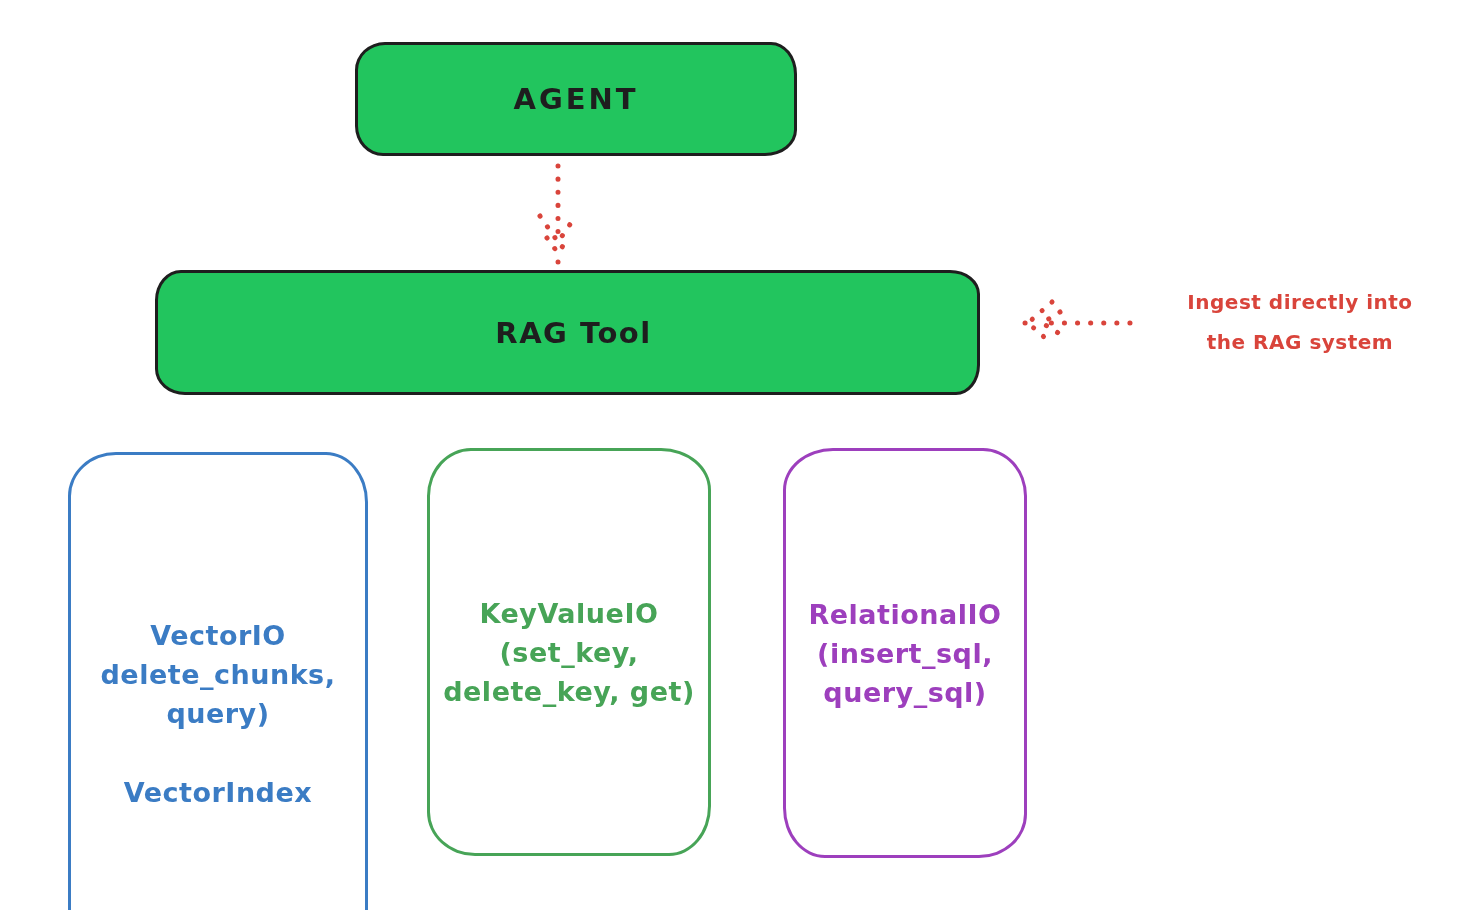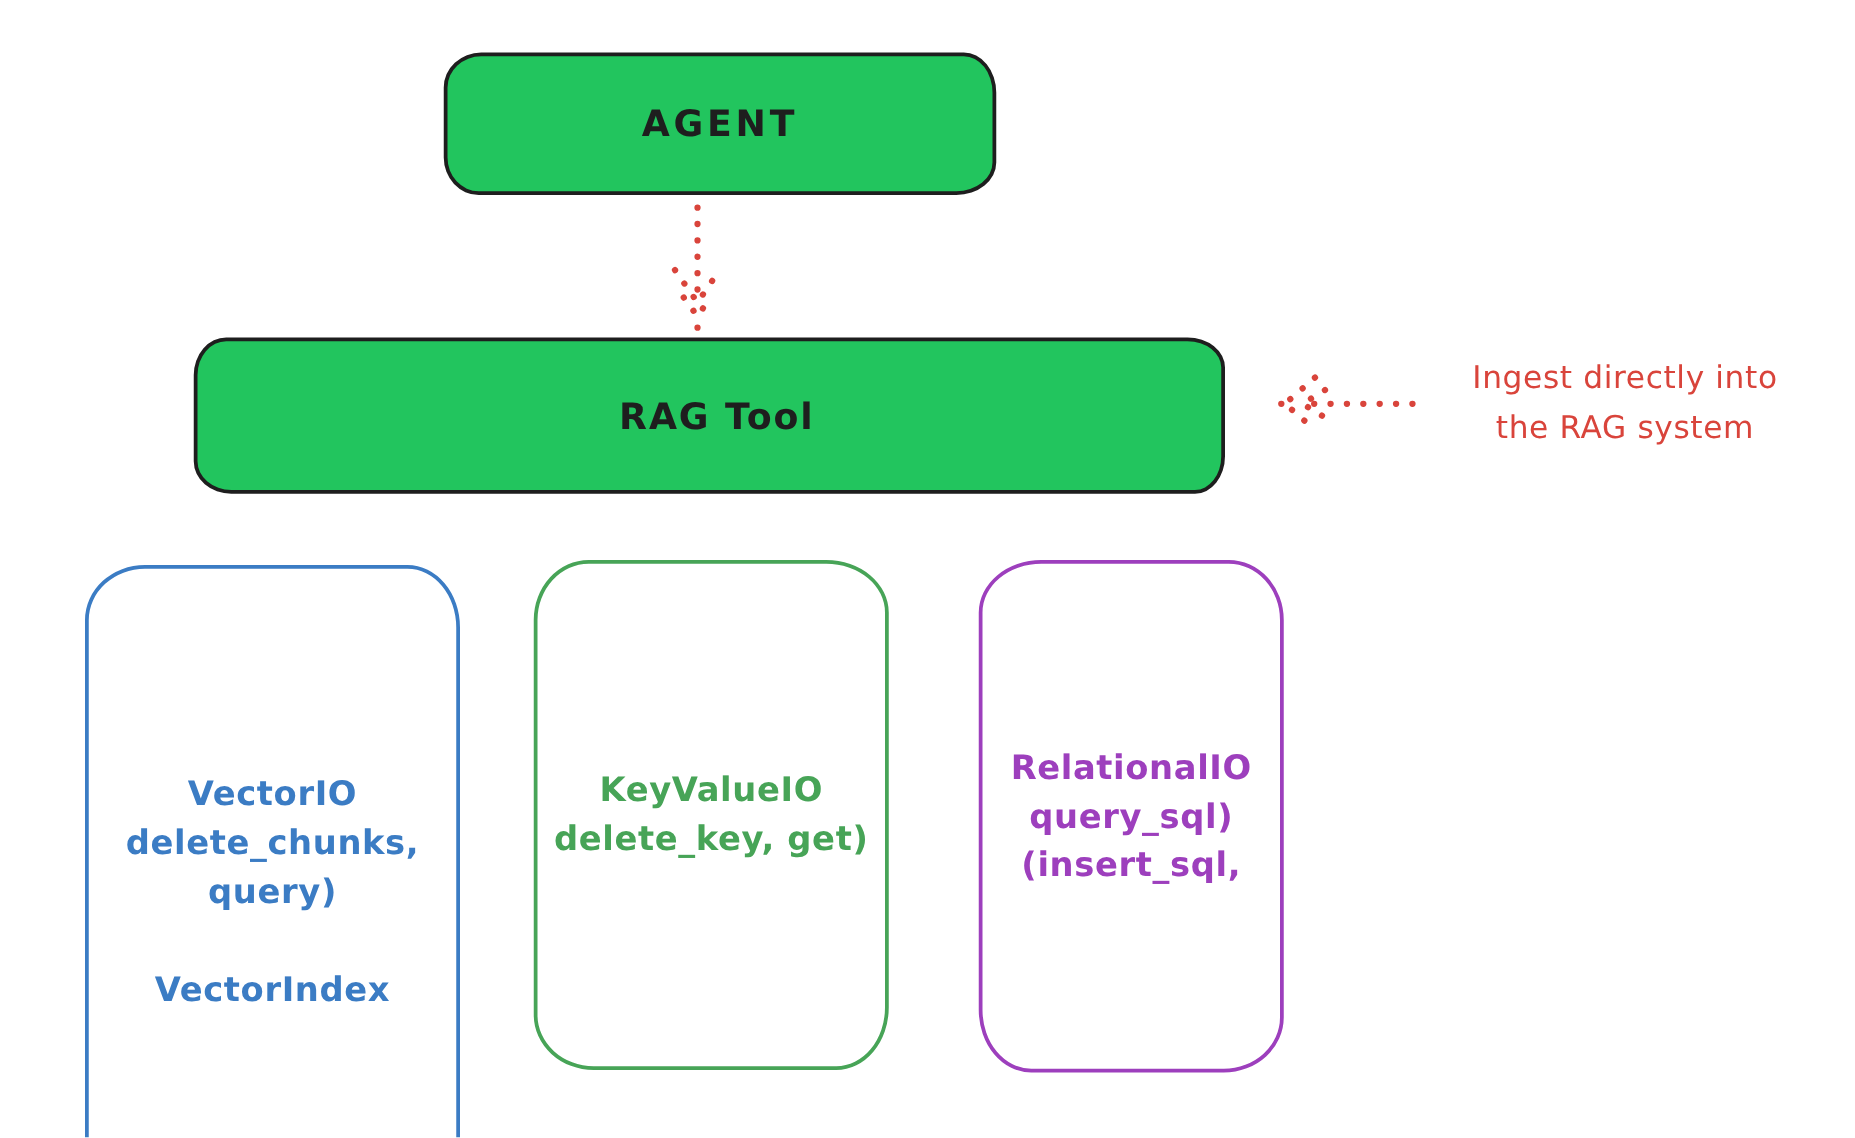--- a/index.html
+++ b/index.html
@@ -53,22 +53,22 @@
   .arrow-down-svg { left: 510px; top: 158px; }
   .arrow-left-svg { left: 1012px; top: 290px; }
 
   
   .annotation {
     position: absolute;
     left: 1120px; top: 282px;
     width: 360px;
     text-align: center;
     color: #d9443b;
-    font-size: 25px;
-    font-weight: 400;
+    font-size: 20px;
+    font-weight: 700;
     line-height: 40px;
     letter-spacing: 0.5px;
   }
 
   
   .card {
     position: absolute;
     box-sizing: border-box;
     background: #ffffff;
     display: flex;
@@ -144,22 +144,23 @@
 
   <div class="card card-vector">
     <div>VectorIO</div>
     <div>delete_chunks,</div>
     <div>query)</div>
     <div class="card-index">VectorIndex</div>
   </div>
 
   <div class="card card-keyvalue">
     <div>KeyValueIO</div>
+    <div>(set_key,</div>
     <div>delete_key, get)</div>
   </div>
 
   <div class="card card-relational">
     <div>RelationalIO</div>
+    <div>(insert_sql,</div>
     <div>query_sql)</div>
-    <div>(insert_sql,</div>
   </div>
 
 </div>
 
 </body></html>

